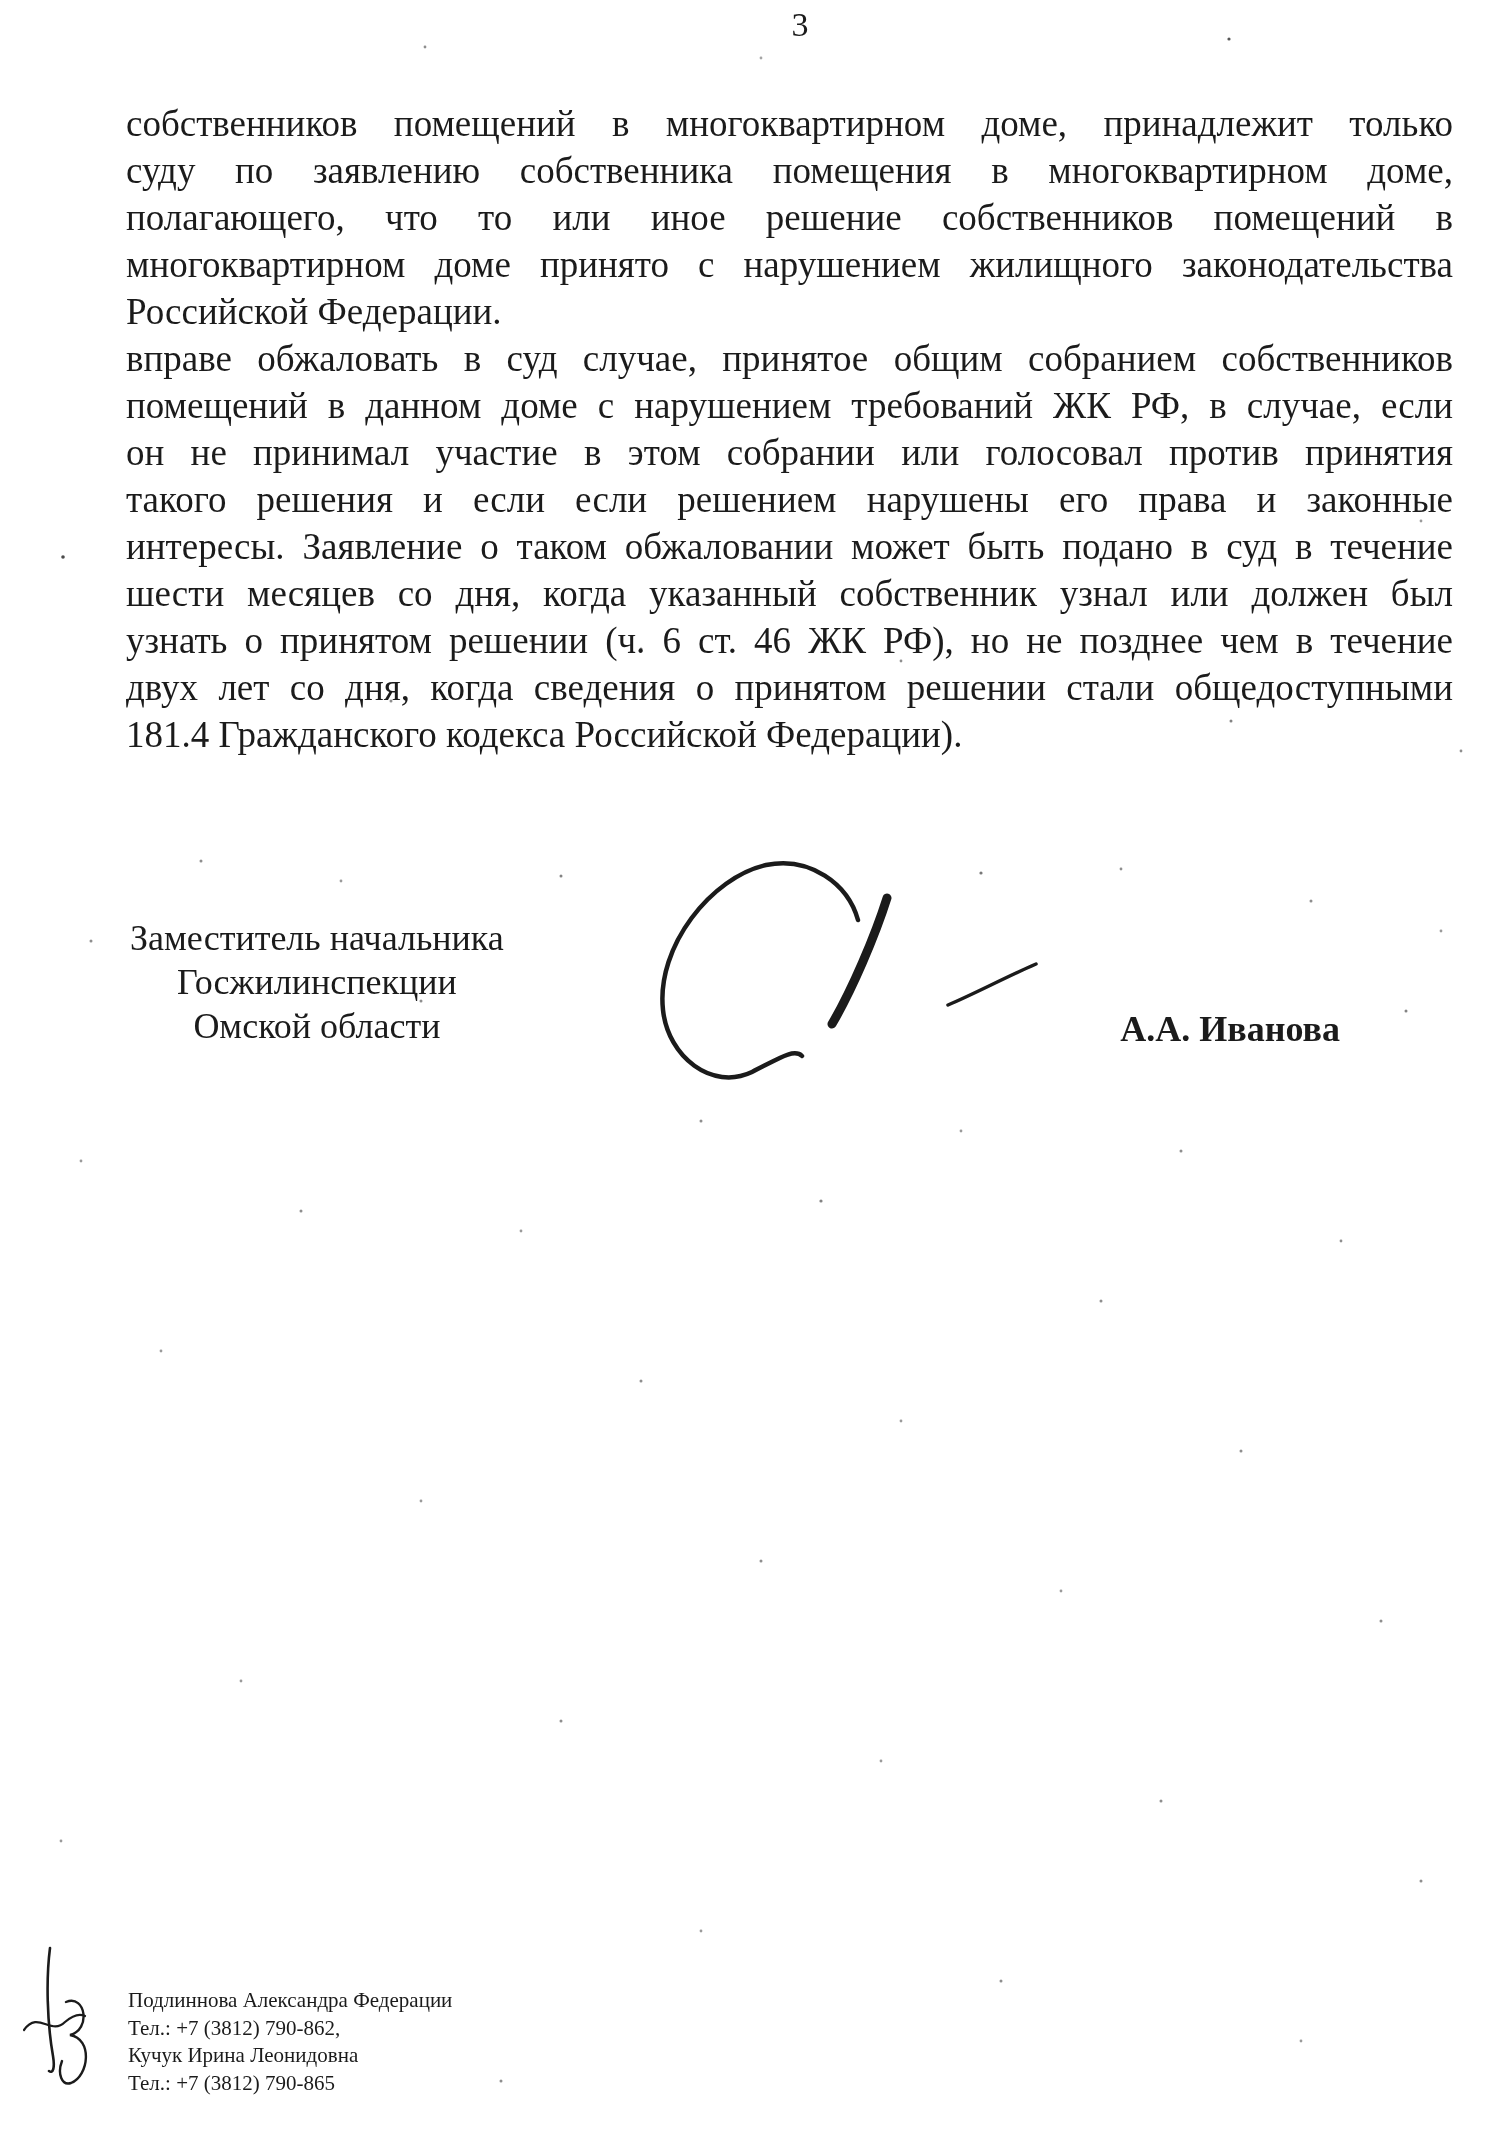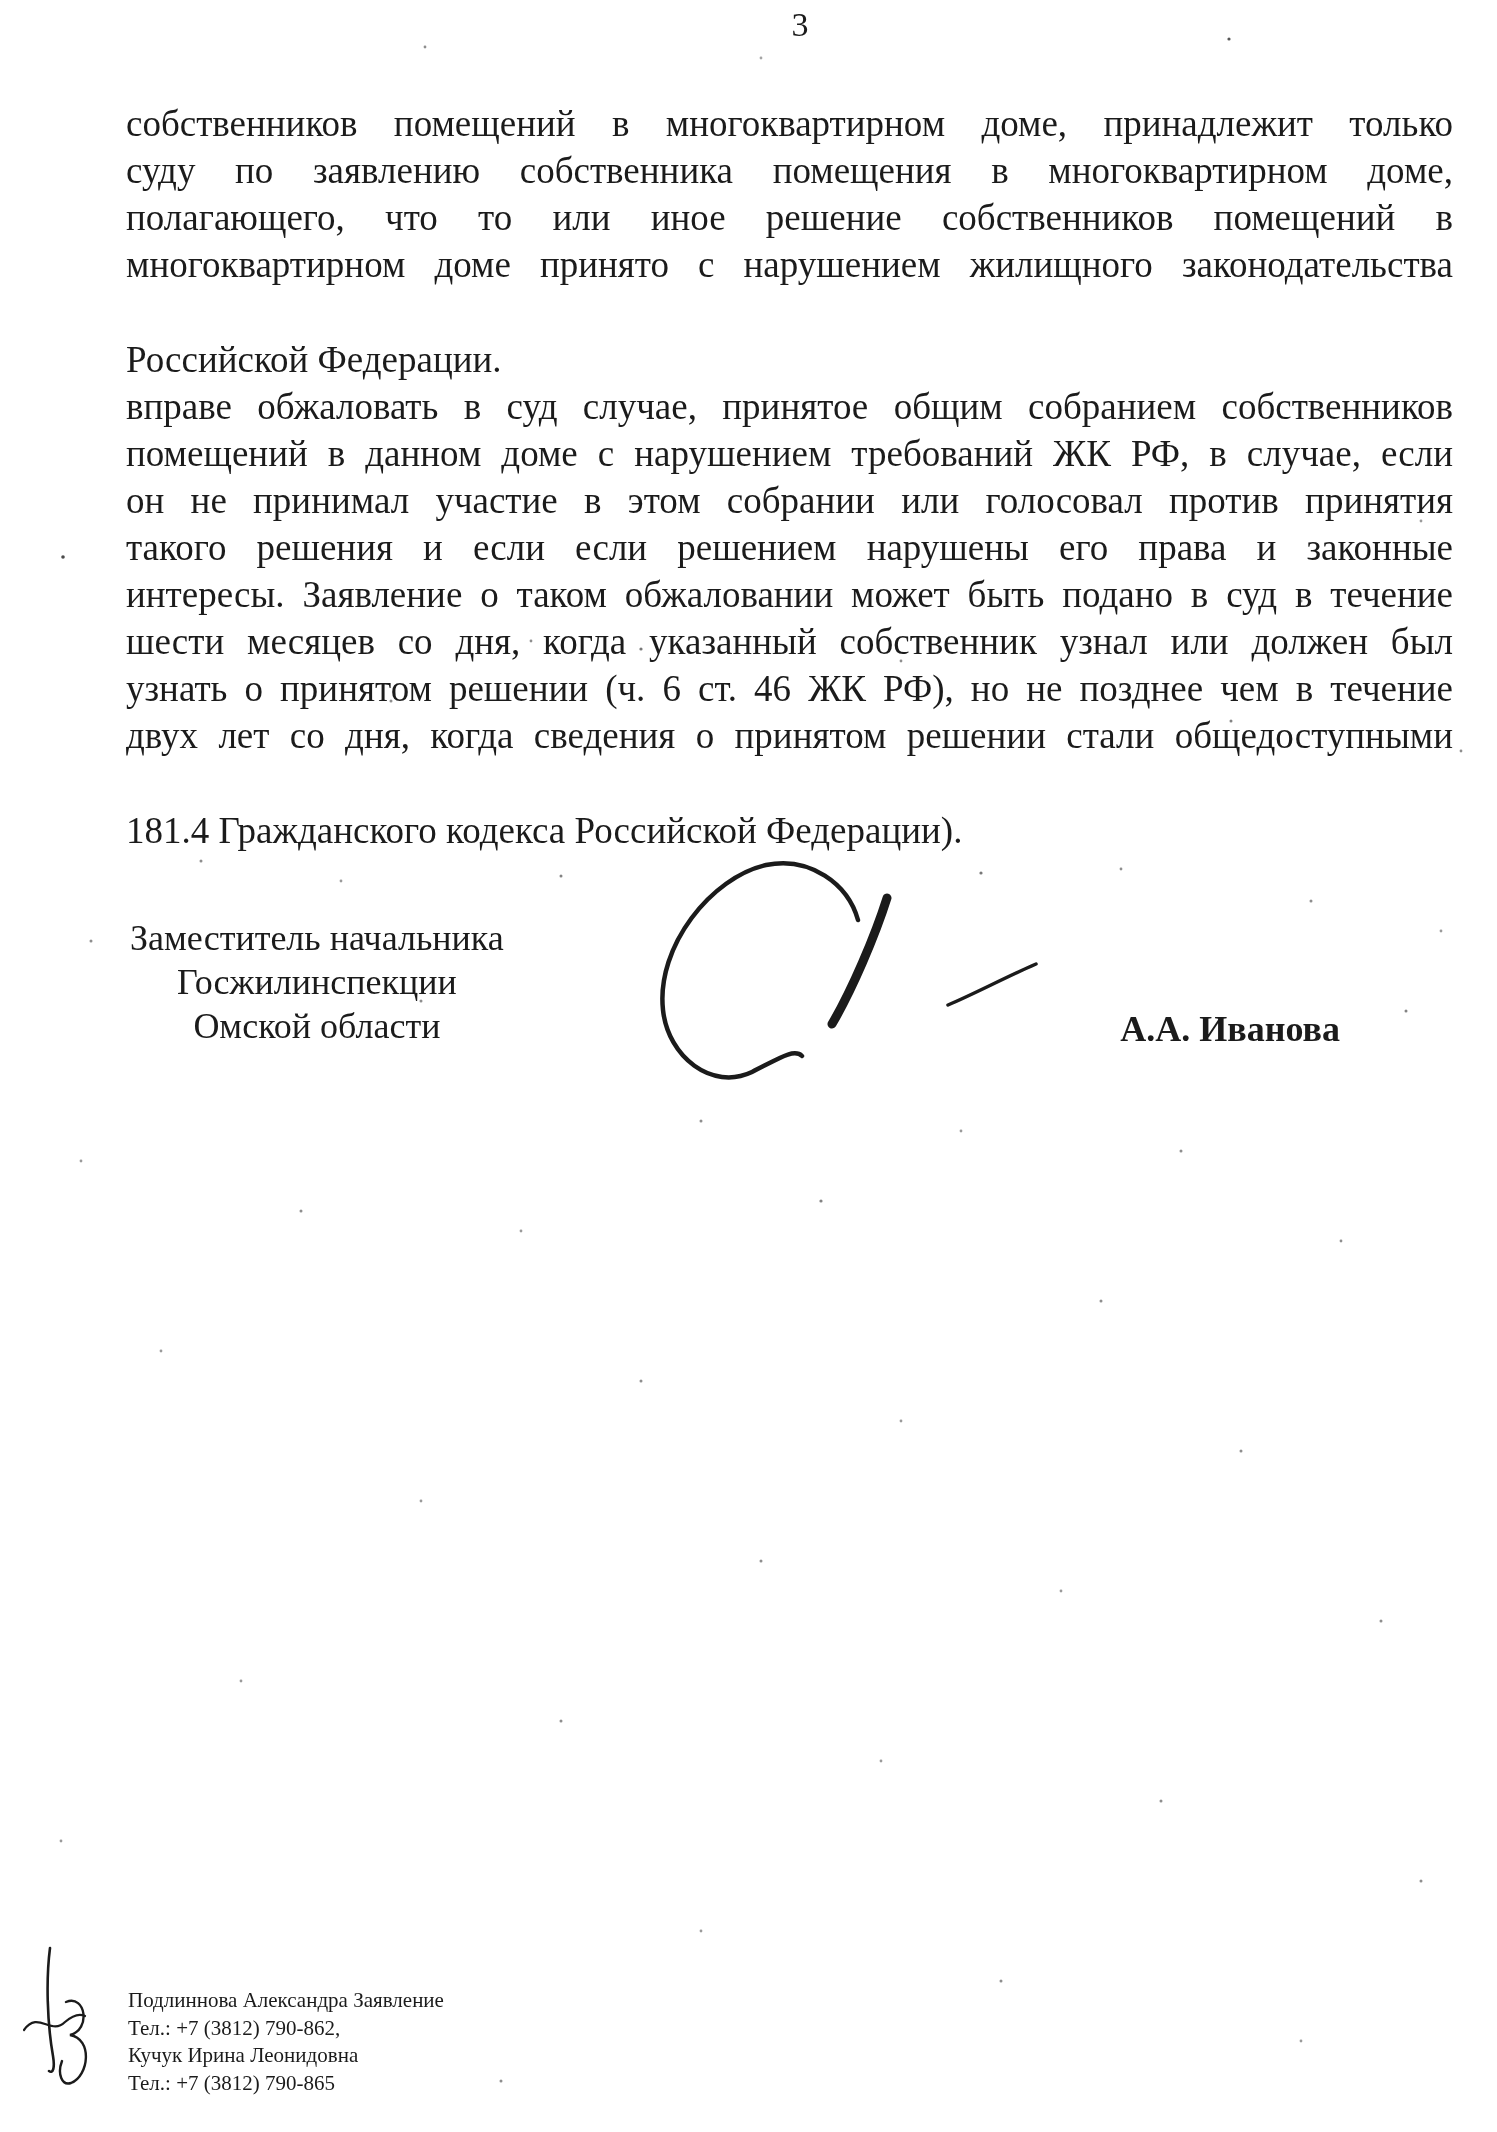--- a/index.html
+++ b/index.html
@@ -11,21 +11,21 @@
   }
   .page-number {
     position:absolute; top:6px; left:120px; width:1360px;
     text-align:center; font-size:34px;
   }
   .doc-body {
     position:absolute; left:126px; top:100px; width:1327px;
     font-size:37px; line-height:47px;
   }
   .line { text-align:justify; text-align-last:justify; text-justify:inter-word; }
-  .line.last { text-align:left; text-align-last:left;margin-top:48px; }
+  .line.last { text-align:left; text-align-last:left; }
   .line.indent { text-indent:52px; }
   .sig-labels {
     position:absolute; left:130px; top:916px;
     font-size:36px; line-height:44px;text-align:center;
   }
   .signer-name {
     position:absolute; top:1008px; right:157px; font-size:36px;font-weight:bold;
   }
   .signature-svg { position:absolute; left:640px; top:850px; }
   .footer {
@@ -104,20 +104,20 @@
 
   <div class="signer-name">А.А. Иванова</div>
 
   <svg class="initials-svg" width="75" height="158" viewBox="0 0 75 158">
     <path d="M 30 4 C 26 35, 27 78, 33 112 C 35 124, 33 130, 29 127" fill="none" stroke="#1b1b1b" stroke-width="2.6" stroke-linecap="round"></path>
     <path d="M 4 86 C 18 66, 31 92, 45 78 C 53 71, 59 69, 65 72" fill="none" stroke="#1b1b1b" stroke-width="2.2" stroke-linecap="round"></path>
     <path d="M 46 58 C 66 50, 71 86, 50 91 C 73 95, 69 132, 51 139 C 42 142, 37 130, 42 117" fill="none" stroke="#1b1b1b" stroke-width="2.4" stroke-linecap="round"></path>
   </svg>
 
   <div class="footer">
-    <div>Подлиннова Александра Заявление</div>
+    <div>Подлиннова Александра Федерации</div>
     <div>Тел.: +7 (3812) 790-862,</div>
     <div>Кучук Ирина Леонидовна</div>
     <div>Тел.: +7 (3812) 790-865</div>
   </div>
 
   <div class="speckles"></div>
 </div>
 
 </body></html>

